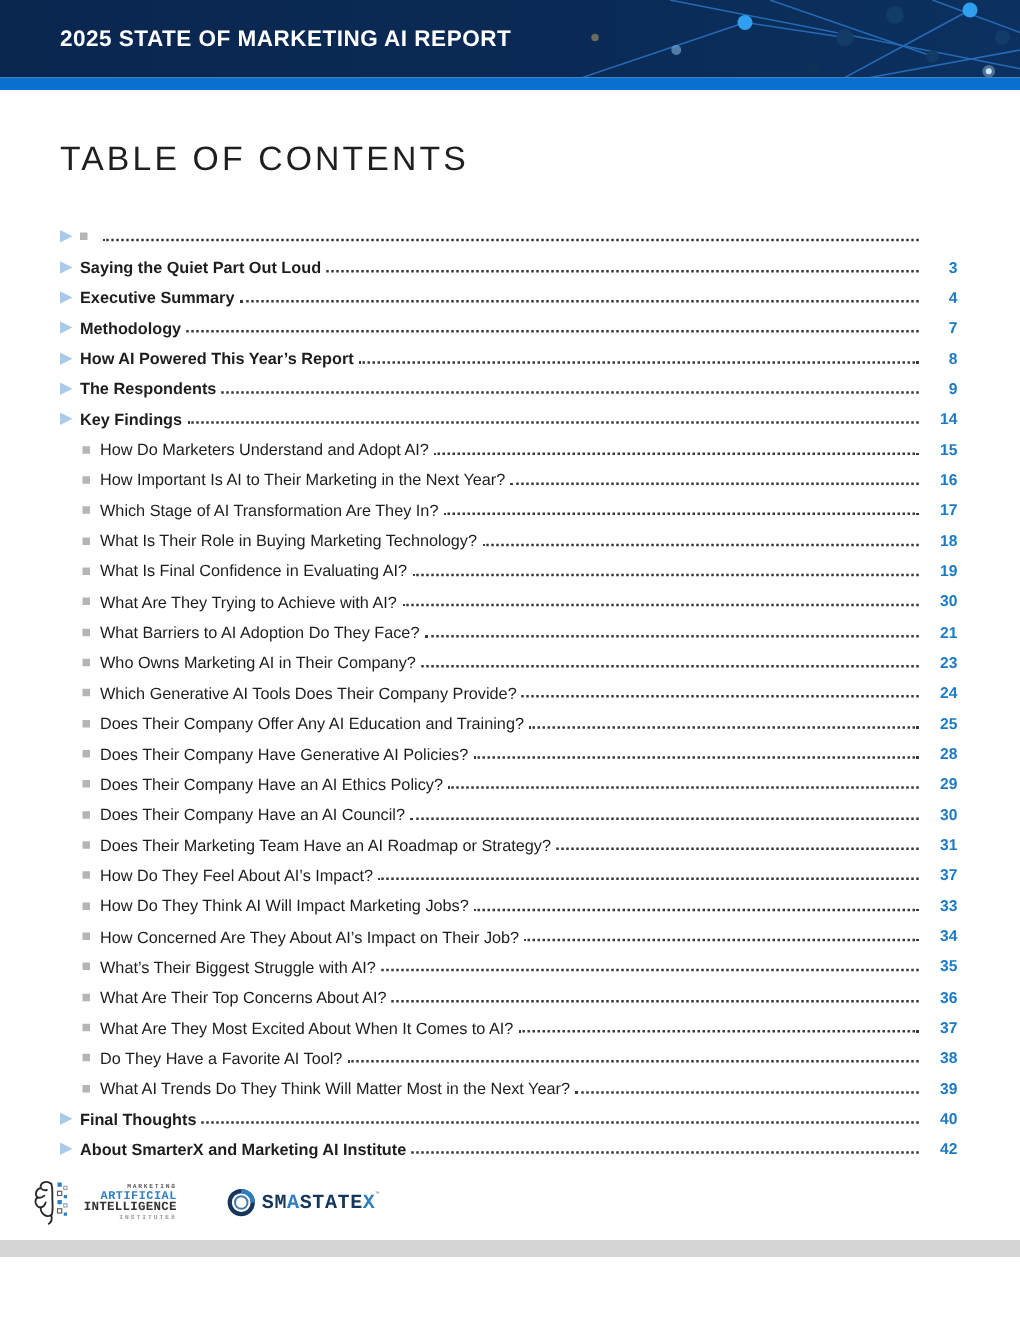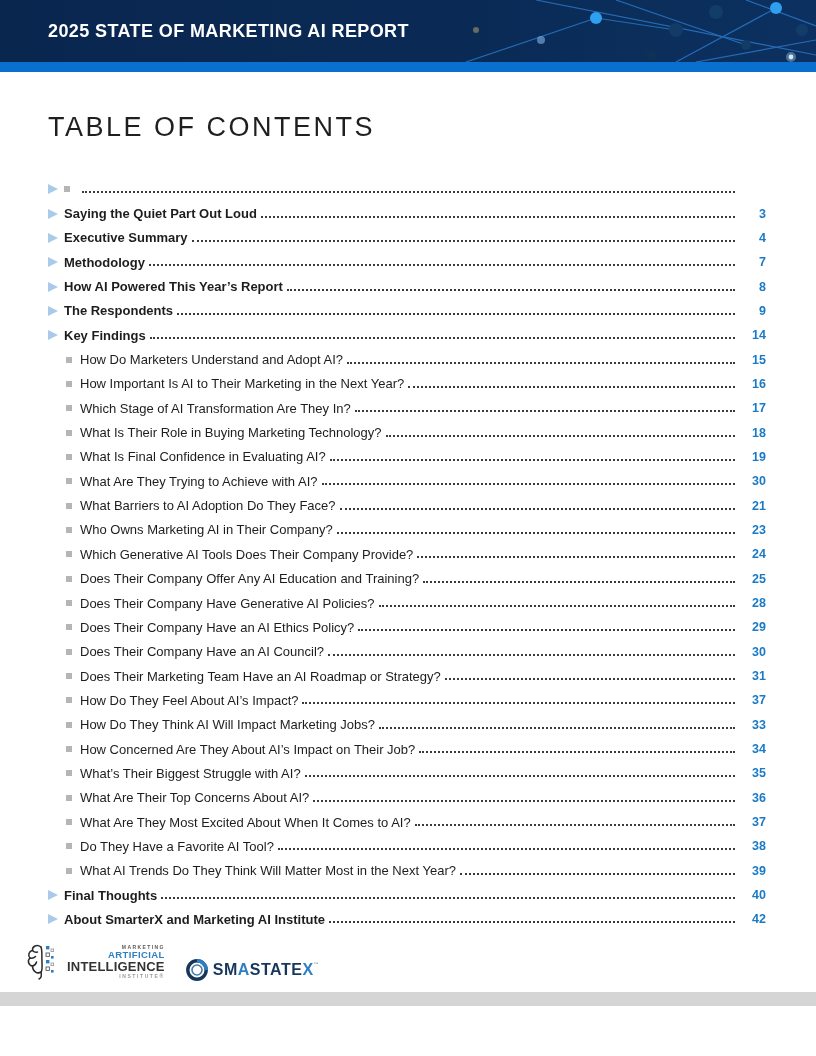--- a/index.html
+++ b/index.html
@@ -25,26 +25,26 @@
     border-top:5px solid transparent;border-bottom:5px solid transparent;margin-right:6px;flex:none;}
   .toc-row .sq{width:6px;height:6px;background:#b5b5b5;margin-right:8px;flex:none;}
   .toc-row.level-2{padding-left:18px;}
   .toc-label{font-size:13px;color:#1d1d1d;white-space:nowrap;}
   .toc-row.level-1 .toc-label{font-weight:700;}
   .leader{flex:1;align-self:center;height:0;border-bottom:2px dotted #3a3a3a;
     transform:translateY(3px);margin:0 5px 0 4px;}
   .toc-page{min-width:26px;text-align:right;font-size:12.5px;font-weight:700;color:#1a7ac6;flex:none;}
 
   
-  .footer-logos{position:absolute;left:26px;bottom:24px;display:flex;align-items:flex-end;gap:20px;}
+  .footer-logos{position:absolute;left:26px;bottom:24px;display:flex;align-items:center;gap:40px;font-family:Liberation Mono, monospace;}
   .mai-logo{display:flex;align-items:center;gap:3px;}
   .mai-text{display:flex;flex-direction:column;align-items:flex-end;line-height:1.05;}
   .mai-marketing{font-size:5px;letter-spacing:1.4px;color:#5a5a5a;font-weight:700;}
   .mai-artificial{font-size:9.5px;font-weight:700;color:#2e7fc1;letter-spacing:.4px;}
-  .mai-intelligence{font-size:13px;font-weight:700;color:#333333;letter-spacing:.2px;}
+  .mai-intelligence{font-size:10px;font-weight:700;color:#333333;letter-spacing:.2px;}
   .mai-institute{font-size:5px;letter-spacing:1.6px;color:#9a9a9a;font-weight:700;}
   .sx-logo{display:flex;align-items:center;gap:4px;}
   .sx-word{font-size:16px;font-weight:700;letter-spacing:.5px;color:#16365c;}
   .sx-word .blue{color:#2e7fc1;}
   .sx-tm{font-size:5px;color:#9a9a9a;vertical-align:top;}
   .footer-pagenum{position:absolute;right:12px;bottom:22px;font-size:13px;color:#2e7fc1;}
   .bottom-bar{position:absolute;bottom:0;left:0;width:816px;height:14px;background:#d5d5d5;}
 </style>
 </head>
 <body>

